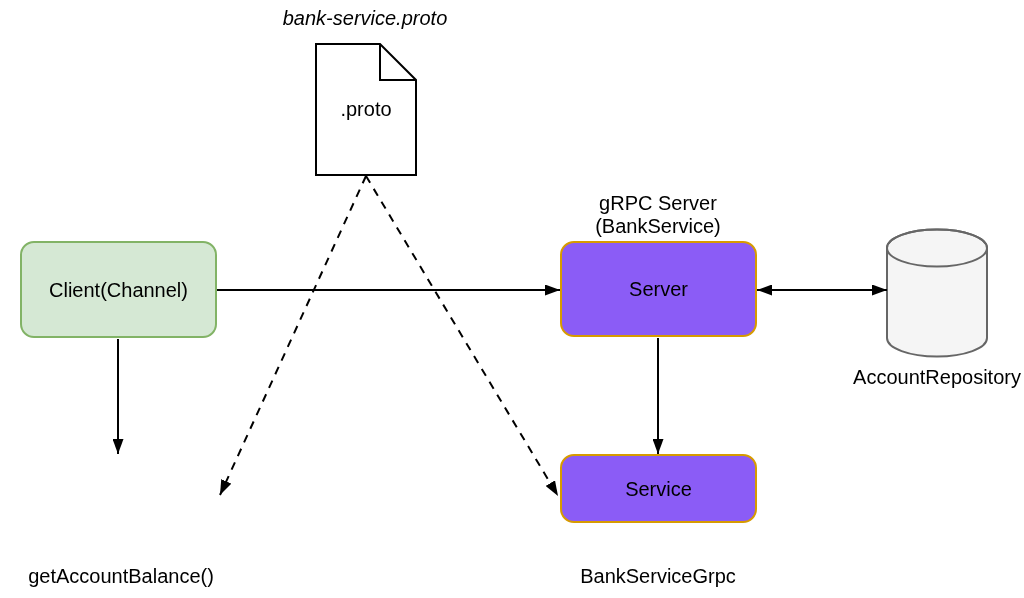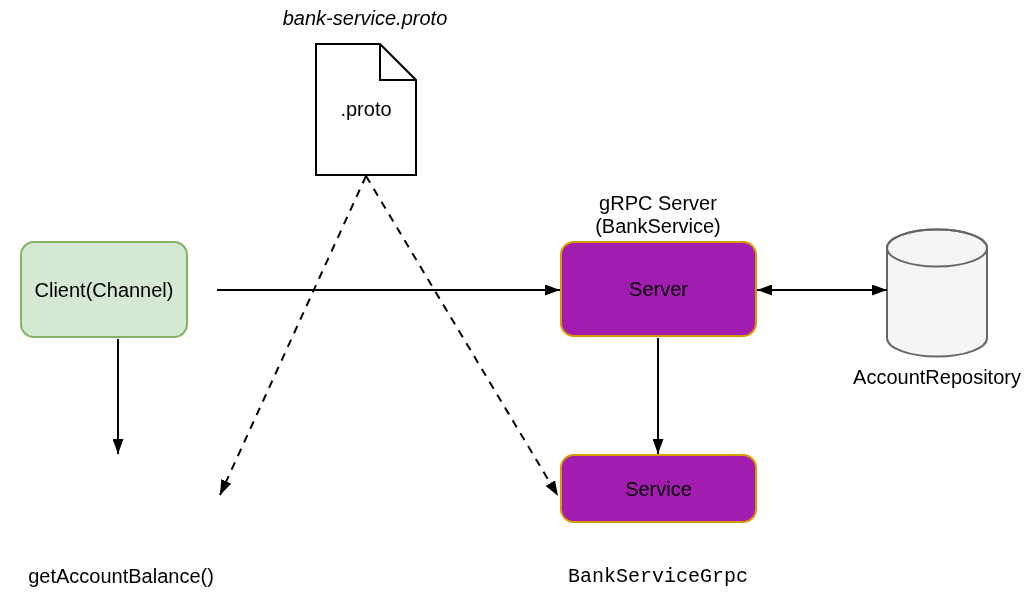--- a/index.html
+++ b/index.html
@@ -31,44 +31,44 @@
     justify-content: center;
     font-size: 20px;
     line-height: 1.2;
     text-align: center;
   }
   .node.green {
     background: #d5e8d4;
     border-color: #82b366;
   }
   .node.orange {
-    background: #a21caf;
+    background: #8b5cf6;
     border-color: #d79b00;
   }
-  .node-client  { left: 20px;  top: 241px; width: 168px; height: 97px; }
+  .node-client  { left: 20px;  top: 241px; width: 197px; height: 97px; }
   .node-stub    { left: 20px;  top: 454px; width: 197px; height: 97px; }
   .node-server  { left: 560px; top: 241px; width: 197px; height: 96px; }
   .node-service { left: 560px; top: 454px; width: 197px; height: 69px; }
 
   .lbl {
     position: absolute;
     font-size: 20px;
     line-height: 23px;
     text-align: center;
     white-space: nowrap;
   }
   .lbl-proto-title   { left: 215px; top: 7px;   width: 300px; font-style: italic; }
   .lbl-proto-inner   { left: 316px; top: 44px;  width: 100px; height: 131px;
                        display: flex; align-items: center; justify-content: center; }
   .lbl-server-caption{ left: 528px; top: 192px; width: 260px; }
   .lbl-db-inner      { left: 887px; top: 267px; width: 100px; height: 71px;
                        display: flex; align-items: center; justify-content: center; }
   .lbl-db-caption    { left: 827px; top: 366px; width: 220px; }
   .lbl-stub-caption  { left: 1px;   top: 565px; width: 240px; }
-  .lbl-service-caption{ left: 538px; top: 565px; width: 240px; font-family: Liberation Mono, monospace; }
+  .lbl-service-caption{ left: 538px; top: 565px; width: 240px; }
 </style>
 </head>
 <body>
 
 <div class="canvas">
 
   <svg class="layer" width="1024" height="598" viewBox="0 0 1024 598">
     <defs>
       <marker id="arrow" viewBox="0 0 15 11" refX="15" refY="5.5" markerWidth="15" markerHeight="11" markerUnits="userSpaceOnUse" orient="auto-start-reverse">
         <path d="M0,0 L15,5.5 L0,11 Z" fill="#000000"></path>

